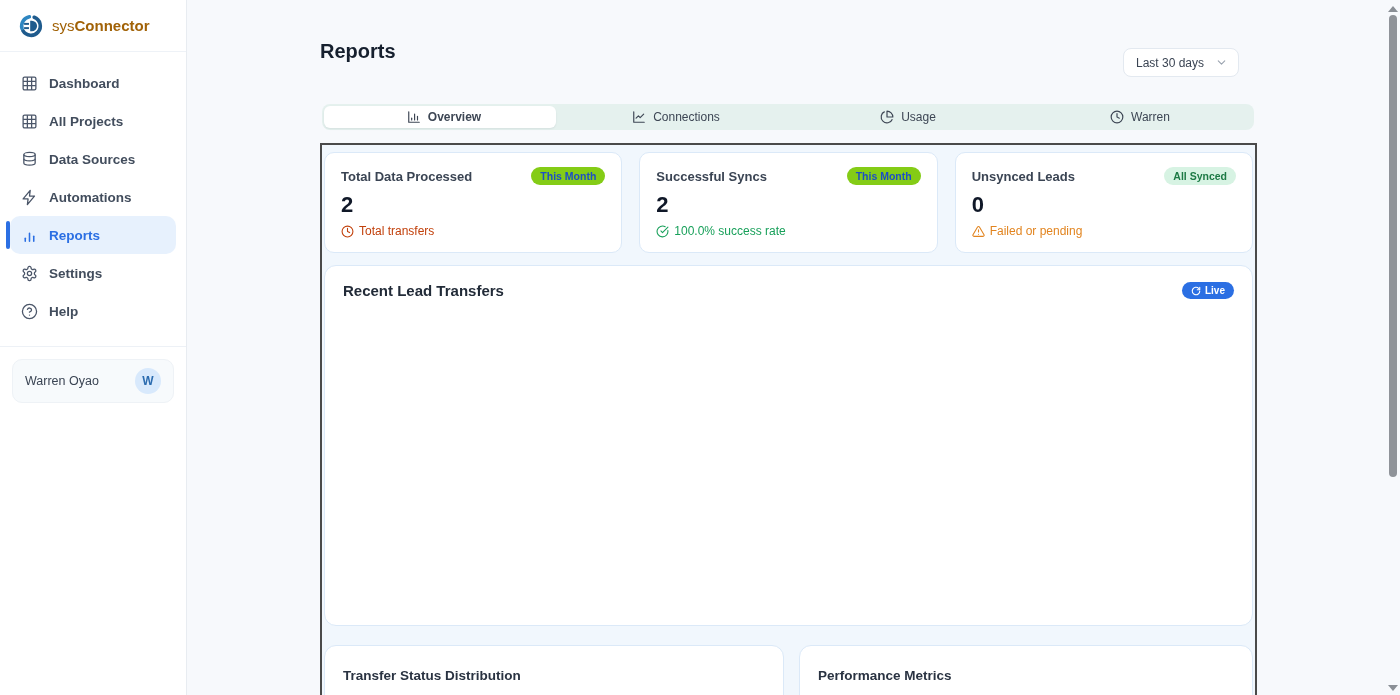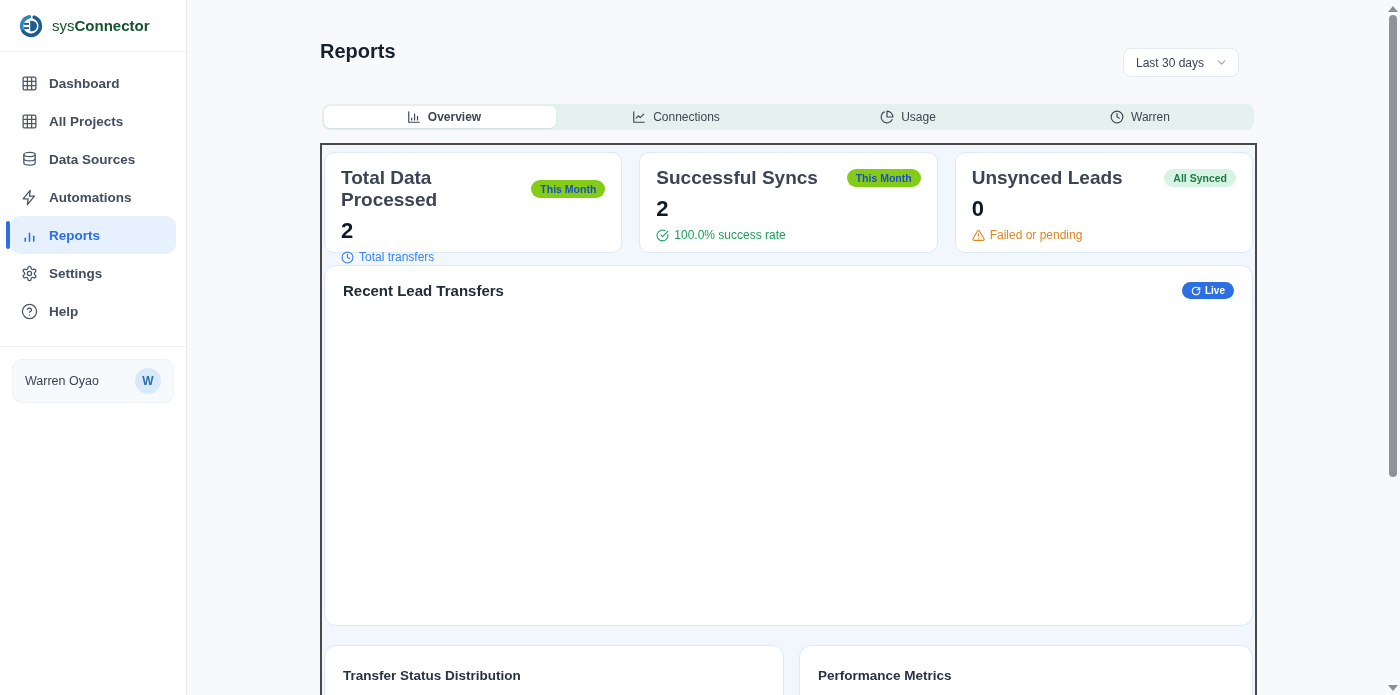--- a/index.html
+++ b/index.html
@@ -4,21 +4,21 @@
 <style>
   * { margin:0; padding:0; box-sizing:border-box; }
   html,body { width:1400px; height:695px; overflow:hidden; }
   body { font-family:"Liberation Sans", sans-serif; background:#f7f9fc; color:#1a2330; }
   .app { position:relative; width:1400px; height:695px; overflow:hidden; }
 
   
   .sidebar { position:absolute; left:0; top:0; width:187px; height:695px; background:#ffffff; border-right:1px solid #e8ecf1; }
   .brand { height:52px; display:flex; align-items:center; gap:8px; padding:0 18px; border-bottom:1px solid #eef2f7; }
   .brand-icon svg { display:block; }
-  .brand-text { font-size:15px; color:#14532d; }
+  .brand-text { font-size:15px; color:#a16207; }
   .brand-text b { font-weight:700; }
   .nav { padding:12px 10px 0; }
   .nav-item { position:relative; display:flex; align-items:center; gap:11px; height:38px; padding:0 11px; border-radius:10px; font-size:13.5px; font-weight:600; color:#424d5d; cursor:pointer; }
   .nav-item .nav-icon { display:flex; color:#4a5568; }
   .nav-item.active { background:#e7f1fd; color:#2b6fe3; }
   .nav-item.active .nav-icon { color:#2b6fe3; }
   .nav-item.active::before { content:""; position:absolute; left:-4px; top:5px; bottom:5px; width:4px; border-radius:4px; background:#2b6fe3; }
   .sidebar-sep { margin:16px 0 0; border-top:1px solid #edf1f6; }
   .user-card { margin:12px 12px 0; height:44px; display:flex; align-items:center; justify-content:space-between; padding:0 12px; background:#f7fafc; border:1px solid #eef2f6; border-radius:10px; cursor:pointer; }
   .user-name { font-size:12.5px; color:#3a4453; }
@@ -34,28 +34,28 @@
   .tabs { position:absolute; left:135px; top:104px; width:932px; height:26px; background:#e5f1ee; border-radius:8px; display:grid; grid-template-columns:repeat(4,1fr); padding:2px; }
   .tab { display:flex; align-items:center; justify-content:center; gap:7px; font-size:12px; color:#3d4654; border-radius:6px; cursor:pointer;padding-left:8px; }
   .tab .tab-icon { display:flex; color:#3d4654; }
   .tab.active { background:#ffffff; box-shadow:0 1px 2px rgba(20,40,70,.08); font-weight:600; }
 
   
   .outlined { position:absolute; left:133px; top:143px; width:937px; height:600px; border:2px solid #4a4a4a; background:#f1f7fd; padding:4px 1px 0; }
   .stats-row { display:grid; grid-template-columns:repeat(3,1fr); gap:17px; margin:3px 1px 0; }
   .stat-card { background:#fff; border:1px solid #dbe9f8; border-radius:10px; height:101px; padding:14px 16px; }
   .stat-head { display:flex; align-items:center; justify-content:space-between; }
-  .stat-title { font-size:19px; font-weight:600; color:#3a4453; }
+  .stat-title { font-size:13px; font-weight:600; color:#3a4453; }
   .pill { font-size:10.5px; font-weight:700; padding:3px 9px; border-radius:999px; white-space:nowrap; }
   .pill-blue { background:#84cc16; color:#1d4fc4; }
   .pill-green { background:#d7f3e3; color:#1d7a45; }
   .stat-value { margin-top:7px; font-size:22px; font-weight:700; color:#101828; }
   .stat-caption { margin-top:6px; display:flex; align-items:center; gap:5px; font-size:12px; }
   .stat-caption .cap-icon { display:flex; }
-  .cap-muted { color:#3b82f6; }
+  .cap-muted { color:#c2410c; }
   .cap-green { color:#18a05a; }
   .cap-orange { color:#e2841f; }
 
   .recent-card { margin:12px 1px 0; height:361px; background:#fff; border:1px solid #dbe9f8; border-radius:12px; padding:16px 18px; }
   .recent-head { display:flex; align-items:center; justify-content:space-between; }
   .recent-title { font-size:15px; font-weight:600; color:#222b38; }
   .live-badge { display:flex; align-items:center; gap:4px; background:#2b6fe3; color:#fff; font-size:10px; font-weight:700; padding:3px 9px; border-radius:999px; cursor:pointer;justify-content:space-between; }
   .live-badge .li-icon { display:flex; }
 
   .charts-row { display:grid; grid-template-columns:460px 1fr; gap:15px; margin:19px 1px 0; height:160px; }

